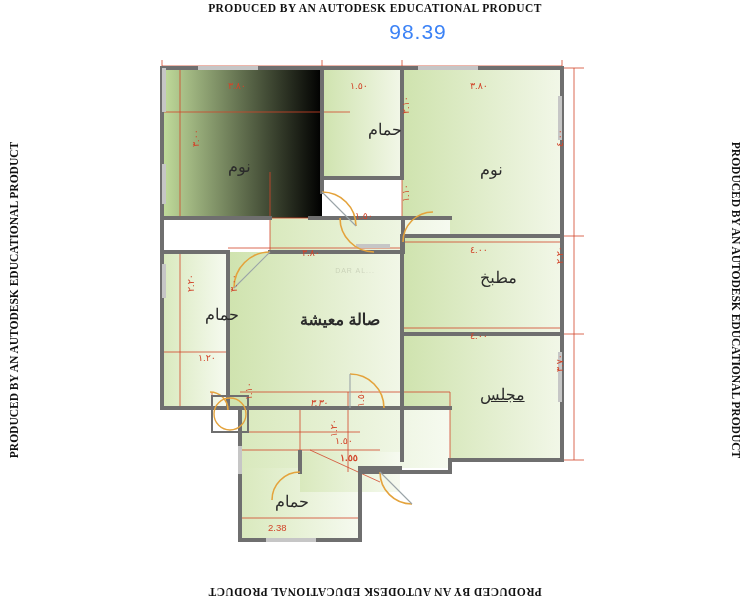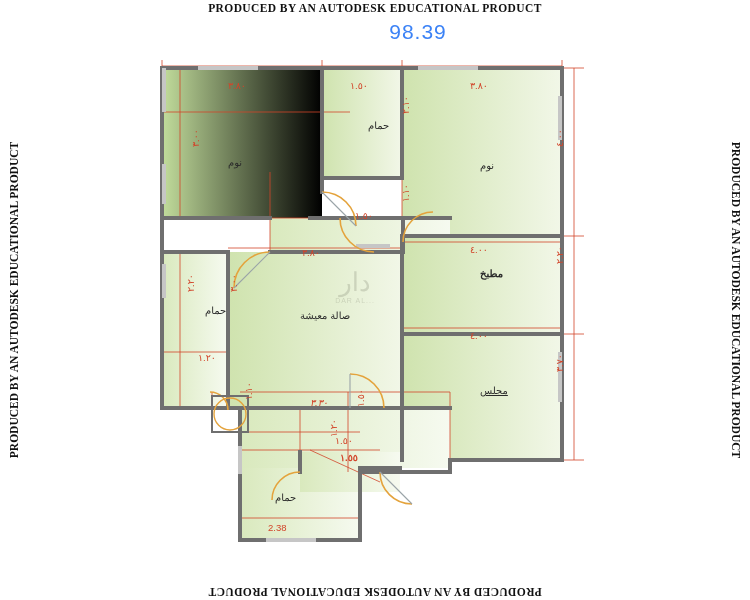--- a/index.html
+++ b/index.html
@@ -58,21 +58,21 @@
     font-family:"Liberation Sans", sans-serif;
     font-size:9.5px;
     color:#d2452a;
     white-space:nowrap;
     direction:rtl;
   }
   .dimtxt.v{transform-origin:left top;}
   .roomlbl{
     position:absolute;
     font-family:"Liberation Sans", sans-serif;
-    font-size:10px;
+    font-size:16px;
     color:#2b2b2b;
     white-space:nowrap;
     direction:rtl;
   }
   .logo{
     position:absolute;
     left:165px;top:215px;
     width:80px;height:60px;
     opacity:.30;
     text-align:center;
@@ -237,31 +237,30 @@
         <line x1="230" y1="420" x2="262" y2="452"></line>
       </g>
 
       <g>
         <circle cx="80" cy="362" r="16" fill="none" stroke="#e4a33c" stroke-width="1.4"></circle>
         <rect x="62" y="344" width="36" height="36" fill="none" stroke="#6f6f6f" stroke-width="2"></rect>
       </g>
     </svg>
 
     <div class="logo">
-      <div class="ar">دار</div>
       <div class="sub">DAR AL...</div>
     </div>
 
     <div id="roomLayer">
         <div class="roomlbl" style="left: 78px; top: 105px;">نوم</div>
         <div class="roomlbl" style="left: 330px; top: 108px;">نوم</div>
         <div class="roomlbl" style="left: 218px; top: 68px;">حمام</div>
-        <div class="roomlbl" style="left: 150px; top: 258px;">صالة معيشة</div>
+        <div class="roomlbl" style="left: 150px; top: 258px; font-weight: bold;">صالة معيشة</div>
         <div class="roomlbl" style="left: 55px; top: 253px;">حمام</div>
-        <div class="roomlbl" style="left: 330px; top: 216px; font-weight: bold;">مطبخ</div>
+        <div class="roomlbl" style="left: 330px; top: 216px;">مطبخ</div>
         <div class="roomlbl" style="left: 330px; top: 333px; text-decoration: underline;">مجلس</div>
         <div class="roomlbl" style="left: 125px; top: 440px;">حمام</div>
       </div>
 
     <div id="dimLayer">
         <div class="dimtxt" style="left: 78px; top: 28px;">٣.٨٠</div>
         <div class="dimtxt" style="left: 200px; top: 28px;">١.٥٠</div>
         <div class="dimtxt" style="left: 320px; top: 28px;">٣.٨٠</div>
         <div class="dimtxt v" style="left: 250px; top: 62px; transform: rotate(-90deg);">٢.١٠</div>
         <div class="dimtxt v" style="left: 40px; top: 95px; transform: rotate(-90deg);">٣.٠٠</div>

